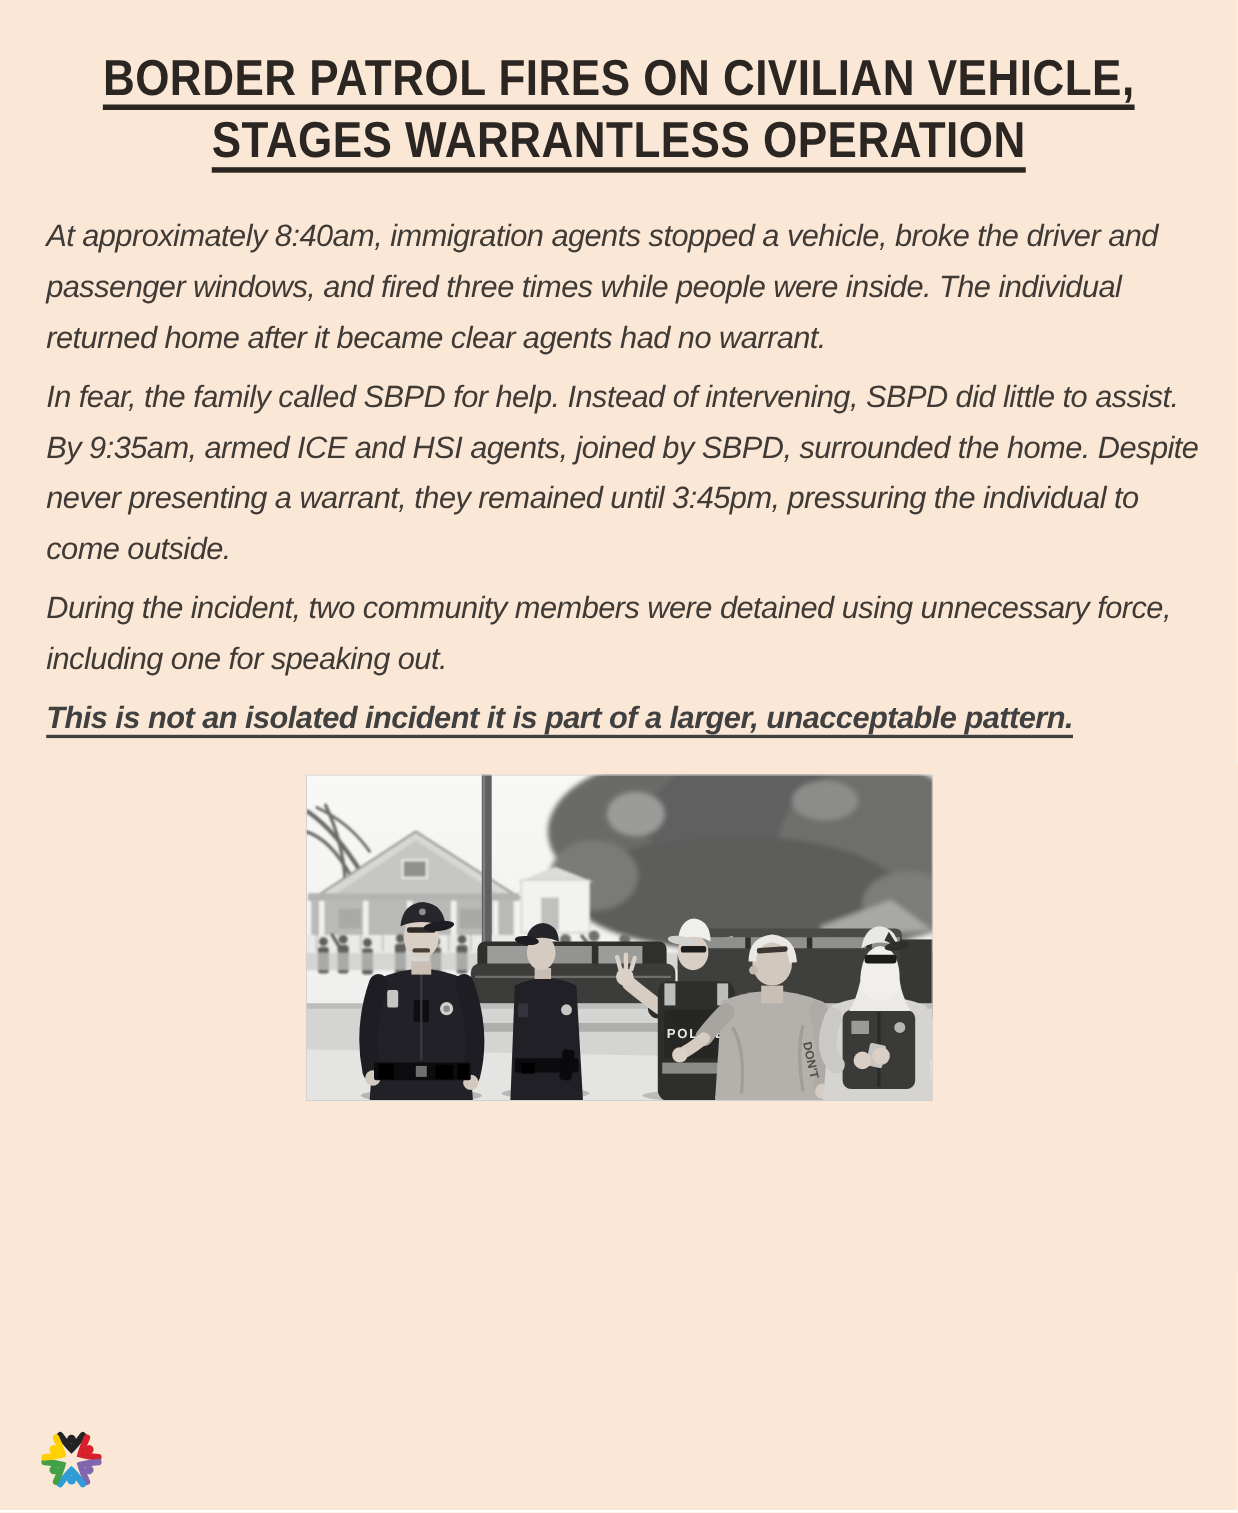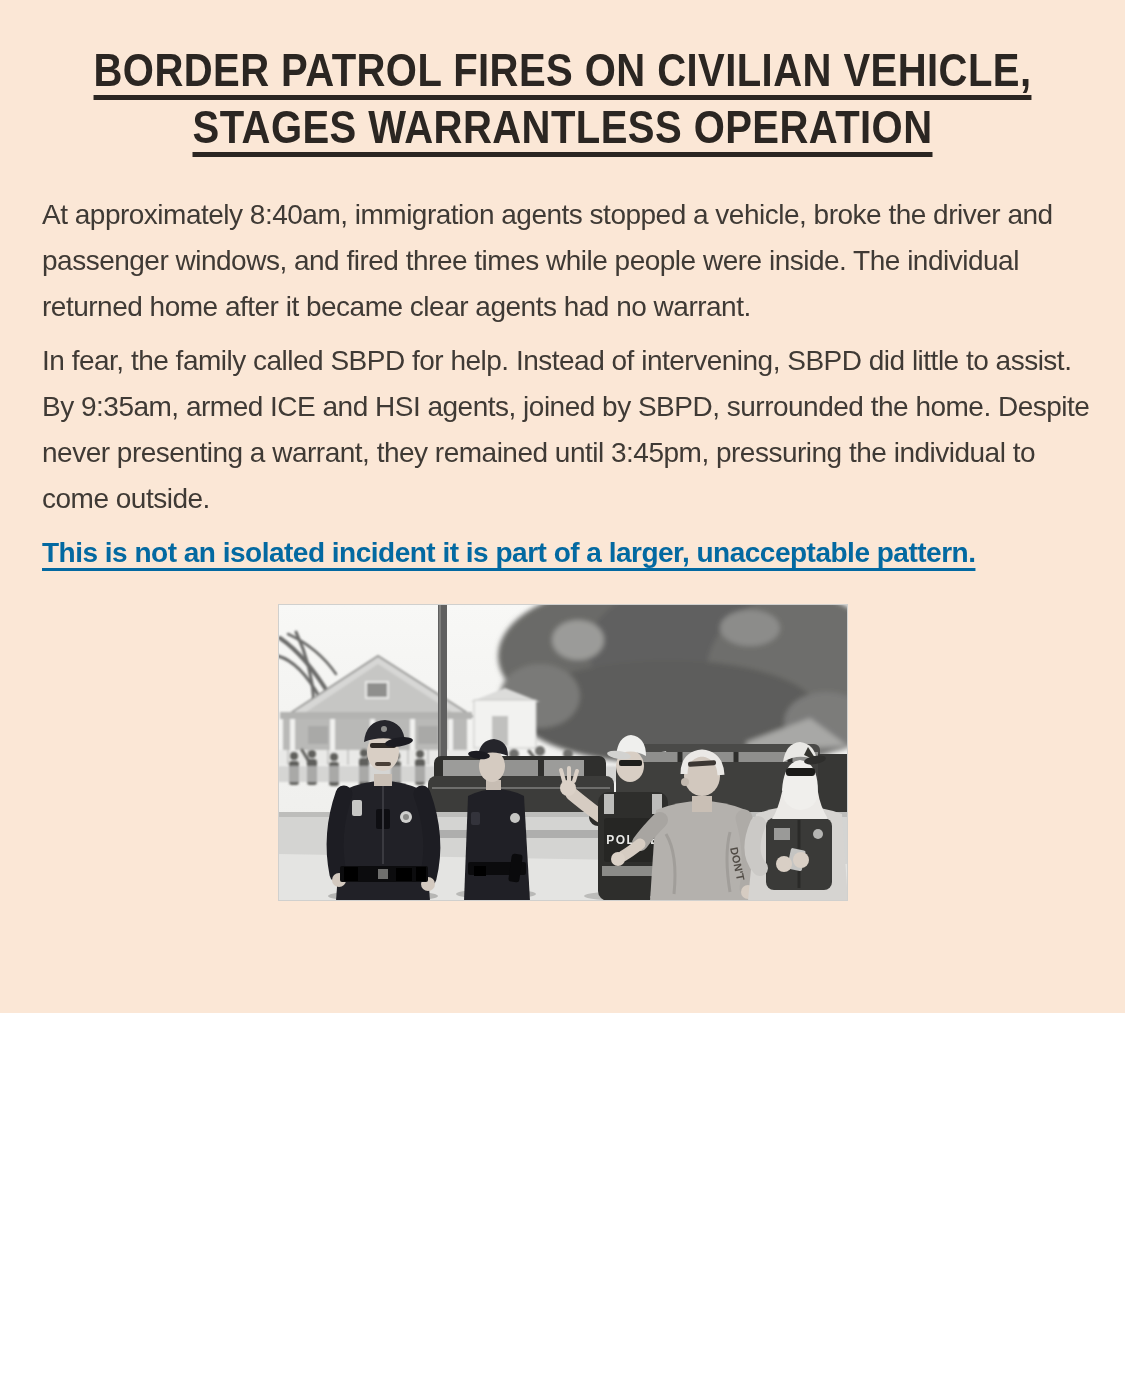--- a/index.html
+++ b/index.html
@@ -1,19 +1,19 @@
 <!DOCTYPE html>
 <html><head>
 <meta charset="utf-8">
 <style>
   html, body { margin: 0; padding: 0; }
   .page {
     position: relative;
     width: 1125px;
-    height: 1013px;
+    height: 1373px;
     background: #fbe7d6;
     overflow: hidden;
     font-family: "Liberation Sans", sans-serif;
   }
   .headline {
     margin-top: 42px;
     transform: scaleX(0.87);
     transform-origin: 50% 0;
     text-align: center;
     font-weight: 700;
@@ -27,25 +27,26 @@
     text-decoration-thickness: 5px;
     text-underline-offset: 9px;
   }
   .content {
     width: 1050px;
     margin: 36px 33px 16px 42px;
     font-size: 28px;
     line-height: 46px;
     letter-spacing: -0.5px;
     color: #3f3a35;
+    font-style: italic;
   }
   .content p { margin: 0 0 8px 0; }
   .content p.emphasis {
     font-weight: 700;
-    color: #0369a1;
+    color: #404040;
     text-decoration: underline;
     text-decoration-thickness: 3px;
     text-underline-offset: 6px;
     margin-bottom: 0;
   }
   .photo-figure {
     width: 570px;
     height: 297px;
     margin: 28px auto 0;
     padding: 0;
@@ -74,20 +75,21 @@
 <div class="page">
 
   <h1 class="headline">
     <div class="hline-row"><span class="hline">BORDER PATROL FIRES ON CIVILIAN VEHICLE,</span></div>
     <div class="hline-row"><span class="hline">STAGES WARRANTLESS OPERATION</span></div>
   </h1>
 
   <div class="content">
     <p>At approximately 8:40am, immigration agents stopped a vehicle, broke the driver and passenger windows, and fired three times while people were inside. The individual returned home after it became clear agents had no warrant.</p>
     <p>In fear, the family called SBPD for help. Instead of intervening, SBPD did little to assist. By 9:35am, armed ICE and HSI agents, joined by SBPD, surrounded the home. Despite never presenting a warrant, they remained until 3:45pm, pressuring the individual to come outside.</p>
+    <p>During the incident, two community members were detained using unnecessary force, including one for speaking out.</p>
     <p class="emphasis">This is not an isolated incident it is part of a larger, unacceptable pattern.</p>
   </div>
 
   <figure class="photo-figure" aria-label="Black-and-white photo: two uniformed police officers and masked agents with POLICE vests confront community members on a residential street with SUVs, a house and onlookers behind">
     <svg width="570" height="297" viewBox="0 0 570 297" xmlns="http://www.w3.org/2000/svg">
       <defs>
         <filter id="b1" x="-20%" y="-20%" width="140%" height="140%">
             <feGaussianBlur stdDeviation="1.2"></feGaussianBlur>
           </filter>
         <filter id="b2" x="-20%" y="-20%" width="140%" height="140%">

